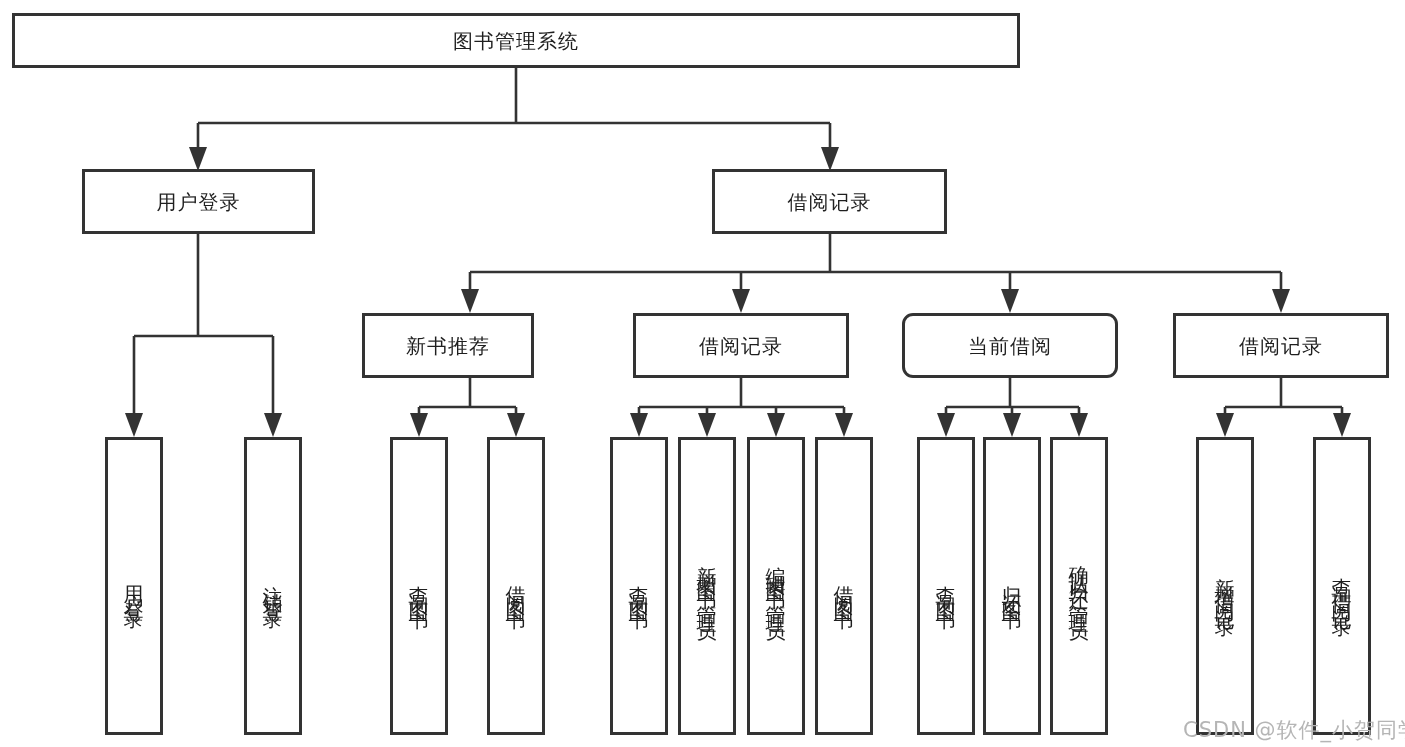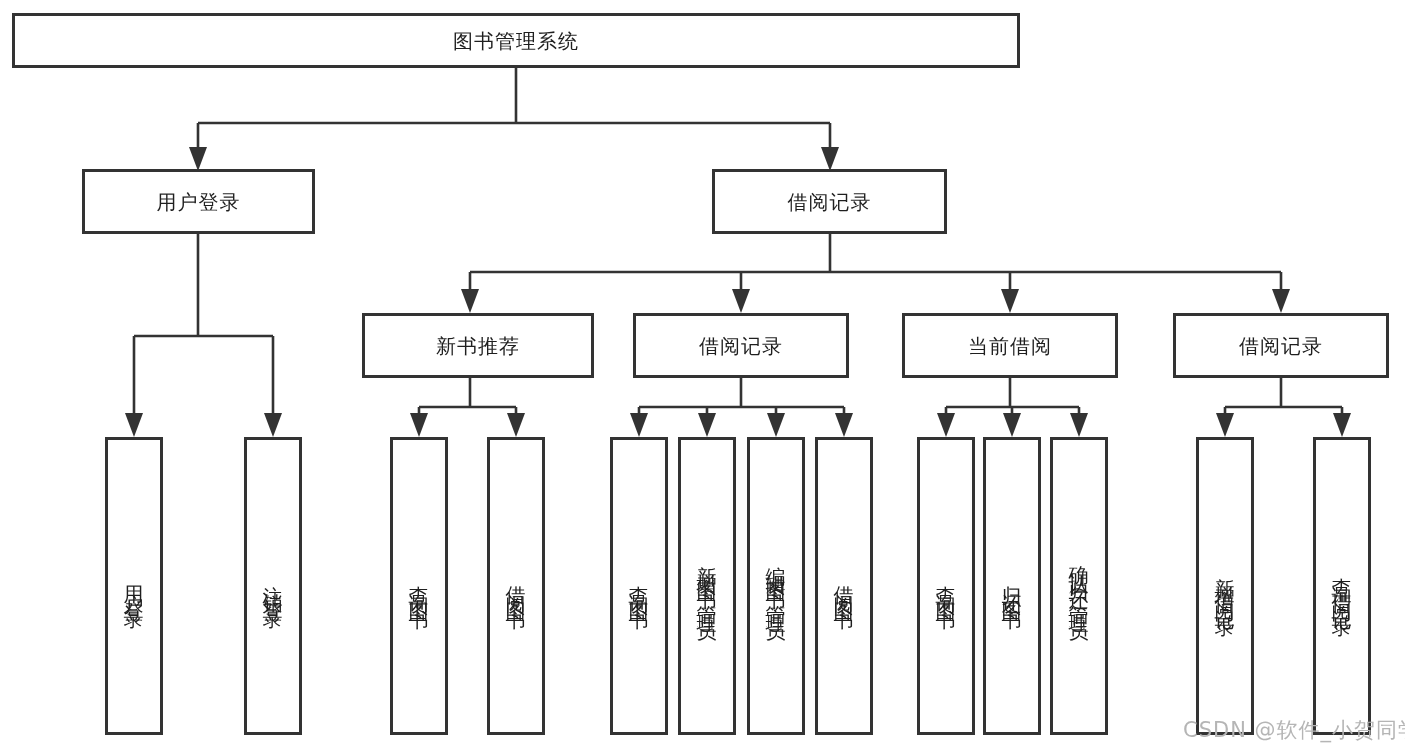--- a/index.html
+++ b/index.html
@@ -96,23 +96,23 @@
       <polygon points="1216,413 1234,413 1225,437"></polygon>
       <polygon points="1333,413 1351,413 1342,437"></polygon>
     </g>
   </svg>
 
   <div class="box hbox" style="left:12px; top:13px; width:1008px; height:55px;">图书管理系统</div>
 
   <div class="box hbox" style="left:82px; top:169px; width:233px; height:65px;">用户登录</div>
   <div class="box hbox" style="left:712px; top:169px; width:235px; height:65px;">借阅记录</div>
 
-  <div class="box hbox" style="left:362px; top:313px; width:232px; height:65px;">新书推荐</div>
+  <div class="box hbox" style="left:362px; top:313px; width:172px; height:65px;">新书推荐</div>
   <div class="box hbox" style="left:633px; top:313px; width:216px; height:65px;">借阅记录</div>
-  <div class="box hbox" style="left:902px; top:313px; width:216px; height:65px;">当前借阅</div>
+  <div class="box hbox" style="left:902px; top:313px; width:216px; height:65px;border-radius:11px;">当前借阅</div>
   <div class="box hbox" style="left:1173px; top:313px; width:216px; height:65px;">借阅记录</div>
 
   <div class="box vbox" style="left:105px; top:437px; width:58px; height:298px;">用户登录</div>
   <div class="box vbox" style="left:244px; top:437px; width:58px; height:298px;">注销登录</div>
 
   <div class="box vbox" style="left:390px; top:437px; width:58px; height:298px;">查询图书</div>
   <div class="box vbox" style="left:487px; top:437px; width:58px; height:298px;">借阅图书</div>
 
   <div class="box vbox" style="left:610px; top:437px; width:58px; height:298px;">查询图书</div>
   <div class="box vbox" style="left:678px; top:437px; width:58px; height:298px;">新增图书（管理员）</div>

